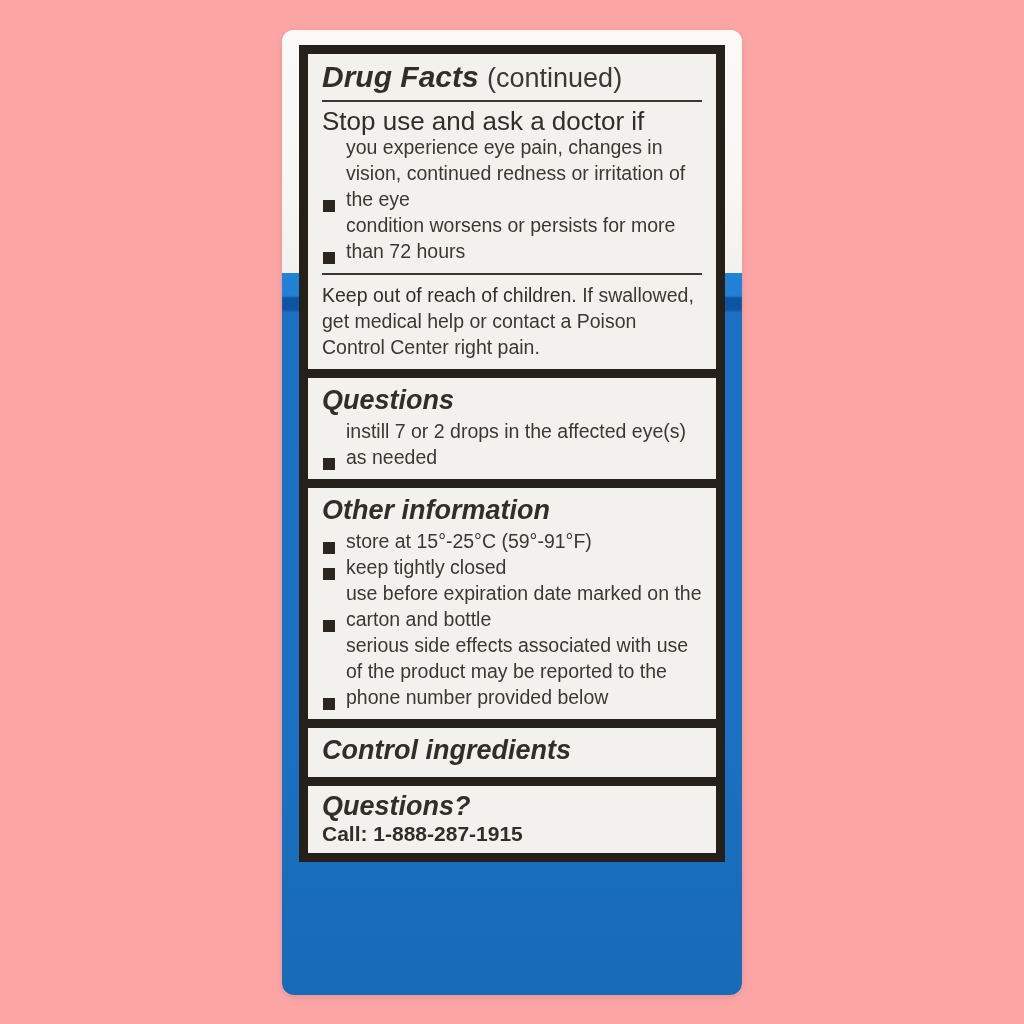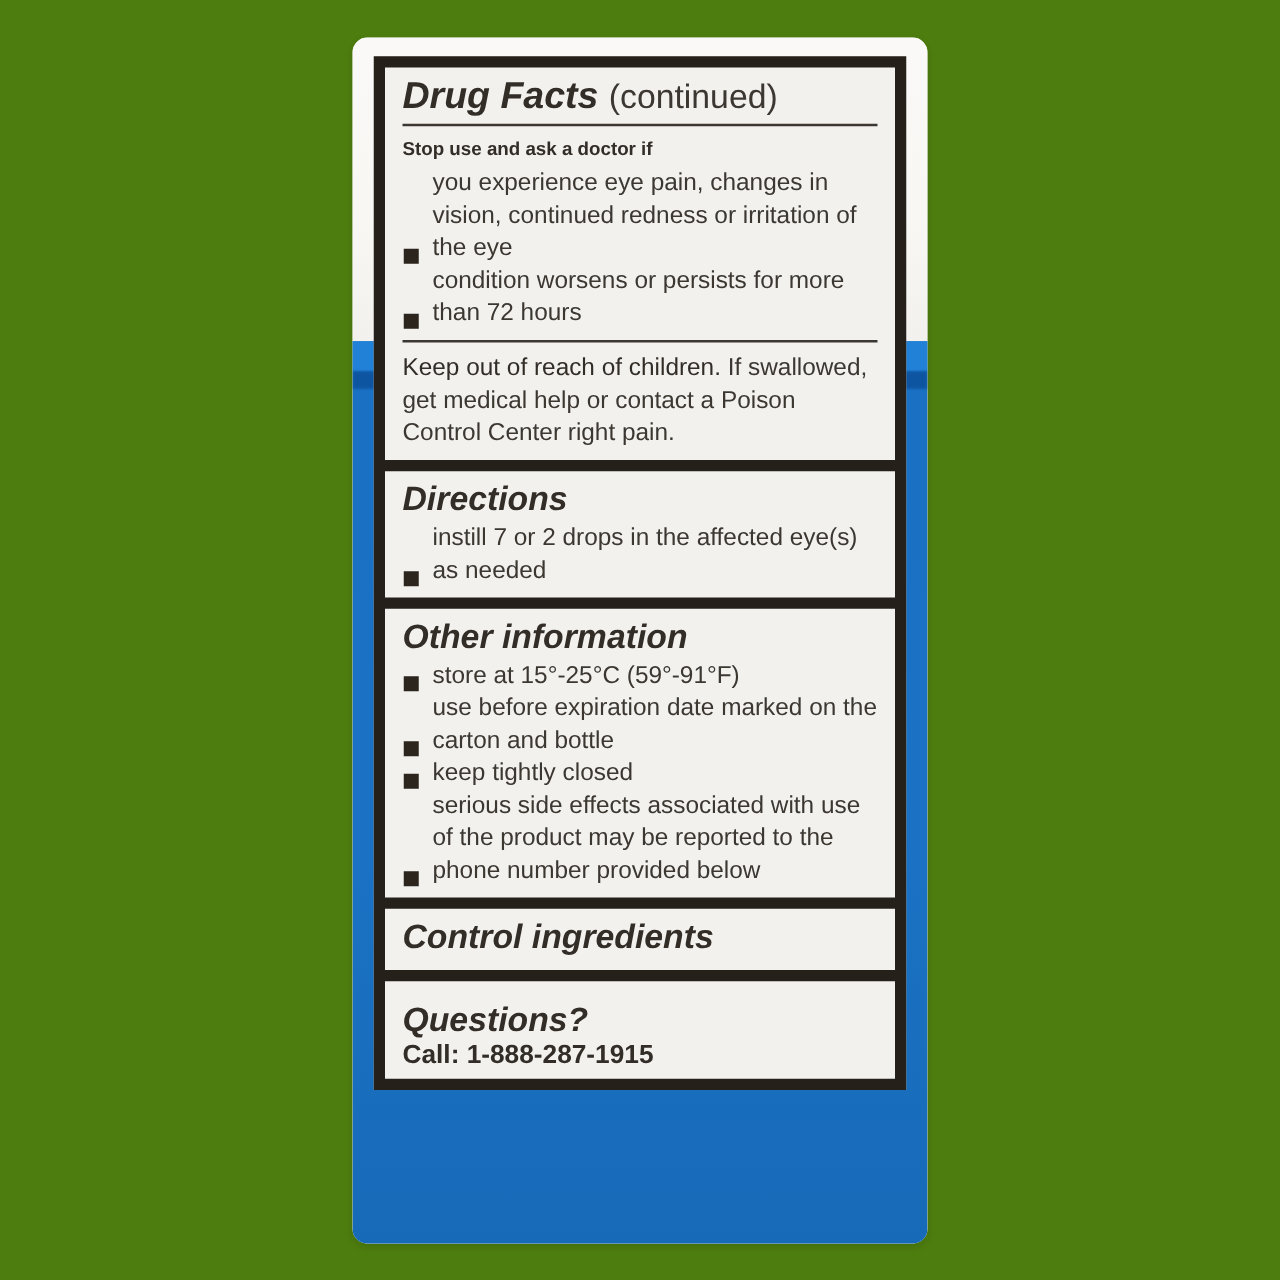--- a/index.html
+++ b/index.html
@@ -13,21 +13,21 @@
   }
   *{box-sizing:border-box;margin:0;padding:0;}
   html,body{width:1024px;height:1024px;}
   body{
     background:#ffffff;
     font-family:"Liberation Sans", sans-serif;
     color:var(--ink);
     position:relative;
     overflow:hidden;
   }
-  .scene{position:absolute;inset:0;background:#4d7c0f;}
+  .scene{position:absolute;inset:0;background:#fca5a5;}
   .package{
     position:absolute;left:282px;top:30px;width:460px;height:965px;
     border-radius:12px;overflow:hidden;
     box-shadow:0 2px 6px rgba(0,0,0,0.10);
     background:var(--pkg-top);
   }
   .pkg-top{
     position:absolute;left:0;top:0;width:100%;height:243px;
     background:linear-gradient(180deg,#faf9f7 0%,var(--pkg-top) 60%,#f3f1ee 100%);
   }
@@ -57,32 +57,32 @@
   .rule.above-keepout{margin:9px 0 7px;}
   h1{
     font-size:30px;line-height:34px;font-weight:bold;font-style:italic;
     color:#332d27;white-space:nowrap;
   }
   h1 .cont{font-style:normal;font-weight:normal;font-size:27px;color:var(--ink);}
   h2{
     font-size:27px;line-height:32px;font-weight:bold;font-style:italic;
     color:#332d27;margin-bottom:2px;
   }
-  h3{font-size:15px;line-height:26px;font-weight:bold;color:#332d27;}
+  h3{font-size:26px;line-height:26px;font-weight:normal;color:#332d27;}
   p,li{font-size:19.5px;line-height:26px;}
   ul{list-style:none;}
   li{display:flex;align-items:flex-end;}
   .sq{
     flex:0 0 auto;width:12px;height:12px;background:#2b251e;
     margin:7px 11px 0 1px;
   }
   li .bt{flex:1;}
   .lead{font-weight:normal;color:#332d27;}
   .phone{font-size:21px;line-height:25px;font-weight:bold;color:#332d27;}
-  .sec-questions{padding-top:16px;padding-bottom:7px;}
+  .sec-questions{padding-top:5px;padding-bottom:7px;}
   .sec-questions h2{margin-bottom:0;line-height:30px;}
 </style>
 </head>
 <body>
 
 <div class="scene">
   <div class="package">
     <div class="pkg-top"></div>
     <div class="pkg-blue">
       <div class="seam-bright"></div>
@@ -105,45 +105,45 @@
             <span class="bt">condition worsens or persists for more than 72 hours</span>
           </li>
         </ul>
         <div class="rule above-keepout"></div>
         <p><span class="lead">Keep out of reach of children.</span> <span>If swallowed, get medical help or contact a Poison Control Center right pain.</span></p>
       </section>
 
       <div class="bar"></div>
 
       <section class="sec-directions">
-        <h2>Directions</h2>
+        <h2>Questions</h2>
         <ul>
           <li>
             <span class="sq"></span>
             <span class="bt">instill 7 or 2 drops in the affected eye(s) as needed</span>
           </li>
         </ul>
       </section>
 
       <div class="bar"></div>
 
       <section class="sec-other-info">
         <h2>Other information</h2>
         <ul>
           <li>
             <span class="sq"></span>
             <span class="bt">store at 15°-25°C (59°-91°F)</span>
           </li>
           <li>
             <span class="sq"></span>
-            <span class="bt">use before expiration date marked on the carton and bottle</span>
+            <span class="bt">keep tightly closed</span>
           </li>
           <li>
             <span class="sq"></span>
-            <span class="bt">keep tightly closed</span>
+            <span class="bt">use before expiration date marked on the carton and bottle</span>
           </li>
           <li>
             <span class="sq"></span>
             <span class="bt">serious side effects associated with use of the product may be reported to the phone number provided below</span>
           </li>
         </ul>
       </section>
 
       <div class="bar"></div>
 

